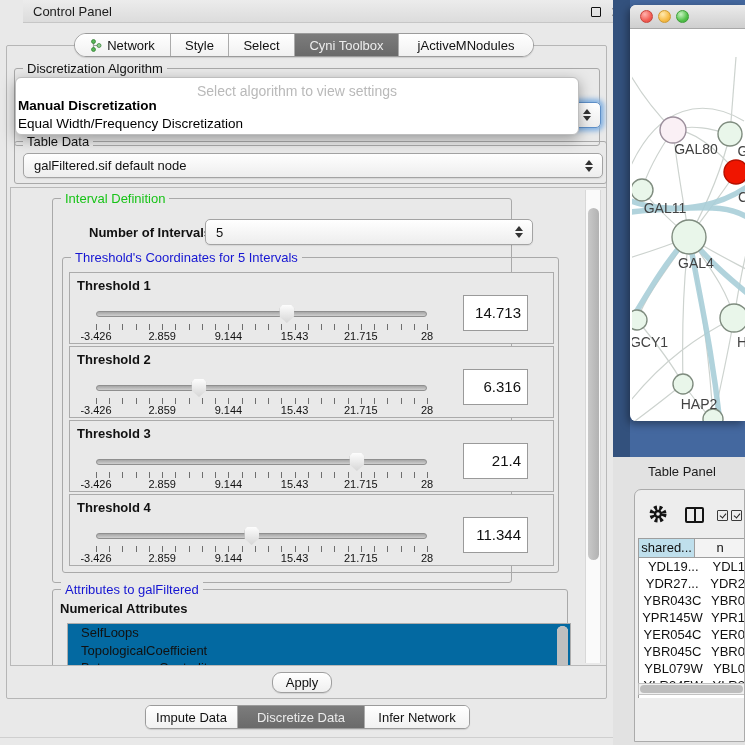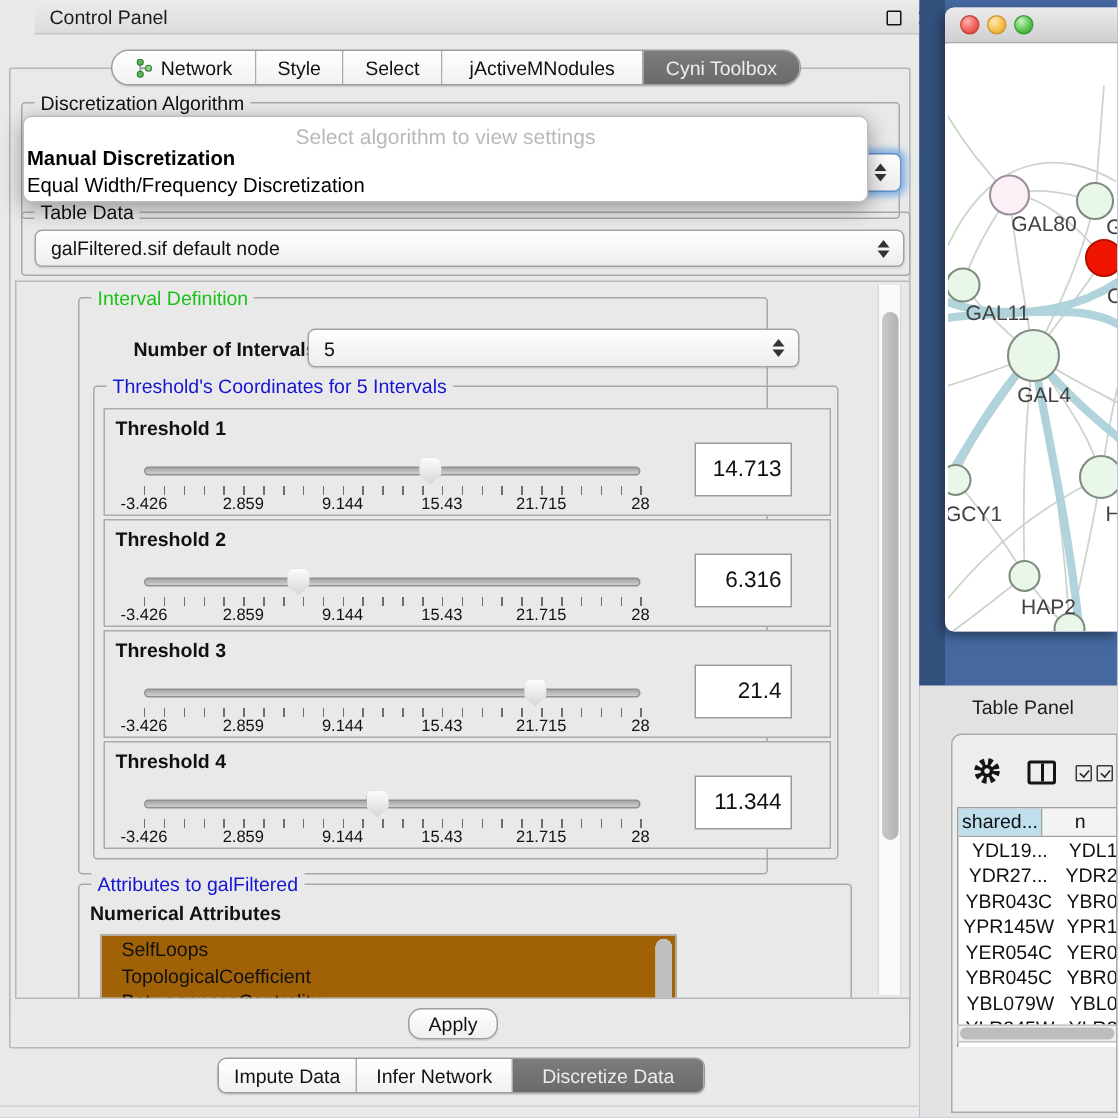--- a/index.html
+++ b/index.html
@@ -69,21 +69,21 @@
      clip-path:polygon(50% 100%,0 62%,0 20%,20% 0,80% 0,100% 20%,100% 62%);
      filter:drop-shadow(0 0 0.6px #808080); }
   .ticks { position:absolute; left:26px; top:51px; width:332px; height:6px;
      background:repeating-linear-gradient(to right,#6E6E6E 0px,#6E6E6E 1px,transparent 1px,transparent 13.24px); }
   .tick-labels { position:absolute; left:26px; top:57px; width:331px; height:13px; }
   .tick-labels span { position:absolute; transform:translateX(-50%); font-size:11px; color:#111; white-space:nowrap; }
   .vbox { position:absolute; left:393px; top:22px; width:65px; height:36px; background:#FFF; border:1px solid #9A9A9A;
      font-size:15px; color:#111; text-align:right; line-height:34px; padding-right:6px; }
 
   
-  #attr-list { position:absolute; left:14px; top:33px; width:384px; height:64px; background:#a16207; border:1px solid #ACACAC; overflow:hidden; }
+  #attr-list { position:absolute; left:14px; top:33px; width:504px; height:64px; background:#0369a1; border:1px solid #ACACAC; overflow:hidden; }
   #attr-list .item { font-size:13px; color:#111; padding:1px 0 1px 13px; height:17.5px; cursor:pointer; }
   #attr-vscroll { position:absolute; right:2px; top:2px; width:11px; height:58px; background:#F2F2F2; border-radius:6px; }
   #attr-vthumb { position:absolute; left:0; top:0; width:11px; height:44px; background:#BFBFBF; border-radius:6px; cursor:pointer; }
 
   .push-btn { position:absolute; background:linear-gradient(#FFFFFF,#EFEFEF); border:1px solid #9F9F9F; border-radius:9px;
      font-size:13px; color:#111; text-align:center; cursor:pointer; box-shadow:0 1px 1px rgba(0,0,0,.1); }
 
   #cp-bottom-line { position:absolute; left:0; top:737px; width:613px; border-top:1px solid #CFCFCF; }
 
   
@@ -147,25 +147,25 @@
           <circle cx="9" cy="6.5" r="2" fill="#8FD08F" stroke="#2F7A2F" stroke-width="0.7"></circle>
         </svg>
         <span>Network</span>
       </div>
       <div class="seg" style="width:58px">
         <span>Style</span>
       </div>
       <div class="seg" style="width:66px">
         <span>Select</span>
       </div>
+      <div class="seg selected" style="width:104px">
+        <span>Cyni Toolbox</span>
+      </div>
       <div class="seg" style="width:134px">
         <span>jActiveMNodules</span>
-      </div>
-      <div class="seg selected" style="width:104px">
-        <span>Cyni Toolbox</span>
       </div>
     </div>
 
     <div id="cp-body">
 
       <div class="groupbox" style="left:7px; top:22px; width:586px; height:78px;">
         <span class="legend">Discretization Algorithm</span>
 
         <div class="combo focused" style="left:8px; top:33px; width:578px; height:26px;">
           <span class="stepper"></span>
@@ -288,25 +288,25 @@
         </div>
       </div>
 
       <div class="push-btn" style="left:265px; top:626px; width:60px; height:21px; line-height:20px;">Apply</div>
     </div>
 
     <div id="bottom-tabs" class="seg-tabs">
       <div class="seg" style="width:92px">
         <span>Impute Data</span>
       </div>
+      <div class="seg selected" style="width:127px">
+        <span>Discretize Data</span>
+      </div>
       <div class="seg" style="width:104px">
         <span>Infer Network</span>
-      </div>
-      <div class="seg selected" style="width:127px">
-        <span>Discretize Data</span>
       </div>
     </div>
     <div id="cp-bottom-line"></div>
   </div>
 
   <div id="desktop-strip">
     <div class="dark"></div>
   </div>
 
   <div id="net-window">

